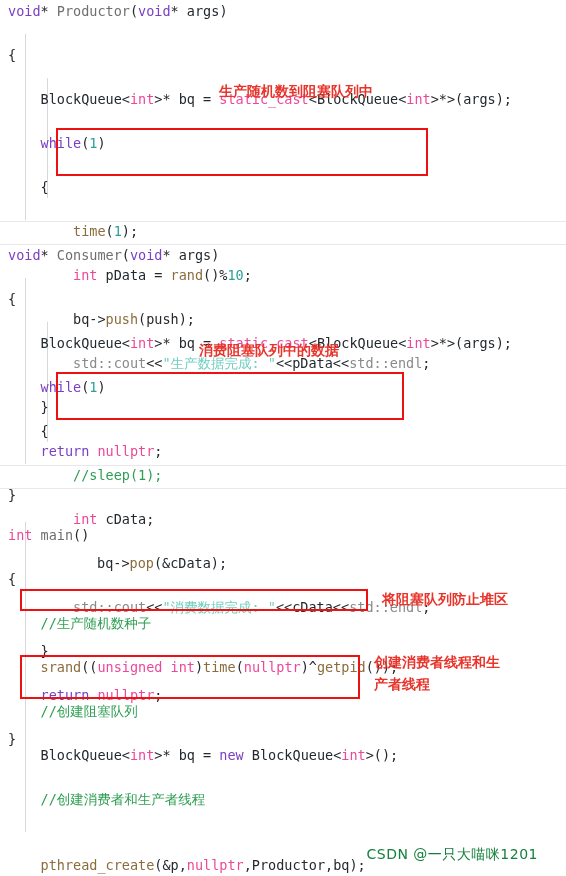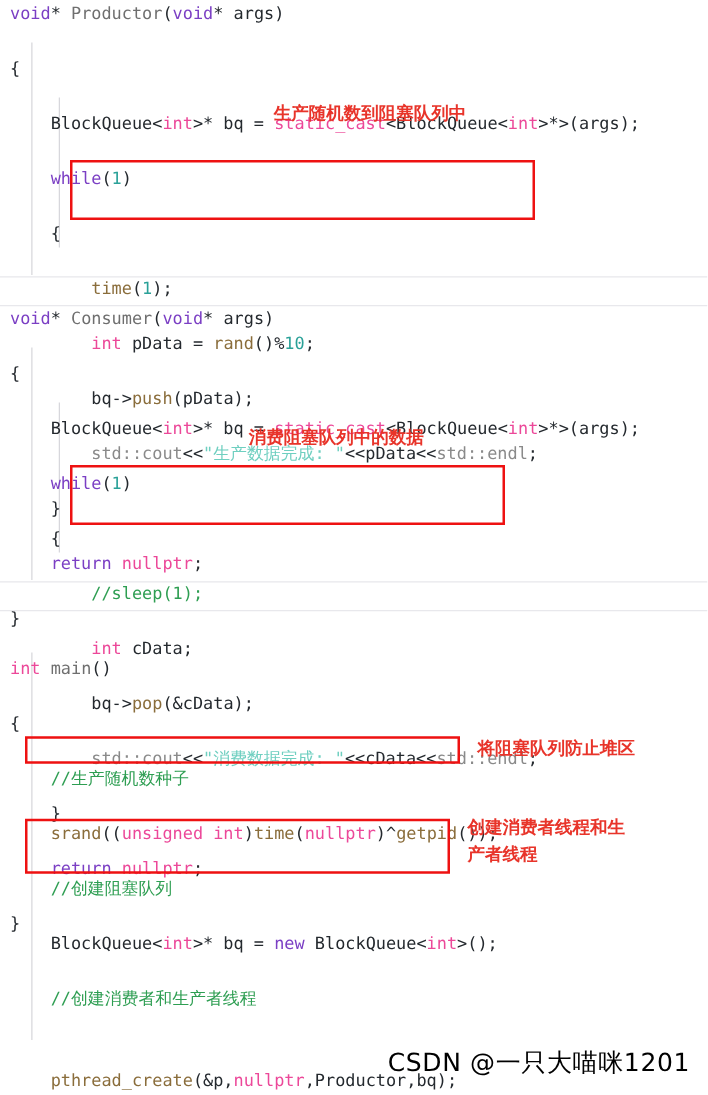--- a/index.html
+++ b/index.html
@@ -85,25 +85,25 @@
     font-family: "DejaVu Serif", "Liberation Serif", serif;
     font-weight: bold;
     font-size: 14px;
     line-height: 19px;
     white-space: pre;
   }
 
   
   #watermark {
     position: absolute;
-    right: 14px;
+    right: 28px;
     bottom: 12px;
-    color: #000000;
+    color: #15803d;
     font-family: "DejaVu Sans", "Liberation Sans", sans-serif;
-    font-size: 20px;
+    font-size: 14px;
     letter-spacing: 0.5px;
     white-space: pre;
   }
 </style>
 </head>
 <body>
 
 <div id="code-view">
 
   <div class="guide" style="left:25px; top:34px;  height:186px;"></div>
@@ -124,21 +124,21 @@
     <div class="code-line" style="top:44px;"><span class="ind">    </span><span class="t-plain">BlockQueue&lt;</span><span class="t-type">int</span><span class="t-plain">&gt;* bq = </span><span class="t-type">static_cast</span><span class="t-plain">&lt;BlockQueue&lt;</span><span class="t-type">int</span><span class="t-plain">&gt;*&gt;(</span><span class="t-var">args</span><span class="t-plain">);</span></div>
 
     <div class="code-line" style="top:66px;"><span class="ind">    </span><span class="t-kw">while</span><span class="t-punct">(</span><span class="t-num">1</span><span class="t-punct">)</span></div>
 
     <div class="code-line" style="top:88px;"><span class="ind">    </span><span class="t-punct">{</span></div>
 
     <div class="code-line" style="top:110px;"><span class="ind">        </span><span class="t-call">time</span><span class="t-punct">(</span><span class="t-num">1</span><span class="t-punct">);</span></div>
 
     <div class="code-line" style="top:132px;"><span class="ind">        </span><span class="t-type">int</span><span class="t-plain"> pData = </span><span class="t-call">rand</span><span class="t-plain">()%</span><span class="t-num">10</span><span class="t-plain">;</span></div>
 
-    <div class="code-line" style="top:154px;"><span class="ind">        </span><span class="t-plain">bq-&gt;</span><span class="t-call">push</span><span class="t-plain">(pData);</span></div>
+    <div class="code-line" style="top:154px;"><span class="ind">        </span><span class="t-plain">bq-&gt;</span><span class="t-call">push</span><span class="t-plain">(push);</span></div>
 
     <div class="code-line" style="top:176px;"><span class="ind">        </span><span class="t-ns">std::cout</span><span class="t-plain">&lt;&lt;</span><span class="t-str">"生产数据完成: "</span><span class="t-plain">&lt;&lt;pData&lt;&lt;</span><span class="t-ns">std::endl</span><span class="t-plain">;</span></div>
 
     <div class="code-line" style="top:198px;"><span class="ind">    </span><span class="t-punct">}</span></div>
 
     <div class="code-line" style="top:220px;"><span class="ind">    </span><span class="t-kw">return</span><span class="t-plain"> </span><span class="t-type">nullptr</span><span class="t-plain">;</span></div>
 
     <div class="code-line" style="top:242px;"><span class="t-punct">}</span></div>
   </div>
 
@@ -151,21 +151,21 @@
     <div class="code-line" style="top:44px;"><span class="ind">    </span><span class="t-plain">BlockQueue&lt;</span><span class="t-type">int</span><span class="t-plain">&gt;* bq = </span><span class="t-type">static_cast</span><span class="t-plain">&lt;BlockQueue&lt;</span><span class="t-type">int</span><span class="t-plain">&gt;*&gt;(</span><span class="t-var">args</span><span class="t-plain">);</span></div>
 
     <div class="code-line" style="top:66px;"><span class="ind">    </span><span class="t-kw">while</span><span class="t-punct">(</span><span class="t-num">1</span><span class="t-punct">)</span></div>
 
     <div class="code-line" style="top:88px;"><span class="ind">    </span><span class="t-punct">{</span></div>
 
     <div class="code-line" style="top:110px;"><span class="ind">        </span><span class="t-comment">//sleep(1);</span></div>
 
     <div class="code-line" style="top:132px;"><span class="ind">        </span><span class="t-type">int</span><span class="t-plain"> cData;</span></div>
 
-    <div class="code-line" style="top:154px;"><span class="ind">        </span><span class="t-plain">bq-&gt;</span><span class="t-call">pop</span><span class="t-plain">(&amp;cData);</span></div>
+    <div class="code-line" style="top:154px;margin-left:24px;"><span class="ind">        </span><span class="t-plain">bq-&gt;</span><span class="t-call">pop</span><span class="t-plain">(&amp;cData);</span></div>
 
     <div class="code-line" style="top:176px;"><span class="ind">        </span><span class="t-ns">std::cout</span><span class="t-plain">&lt;&lt;</span><span class="t-str">"消费数据完成: "</span><span class="t-plain">&lt;&lt;cData&lt;&lt;</span><span class="t-ns">std::endl</span><span class="t-plain">;</span></div>
 
     <div class="code-line" style="top:198px;"><span class="ind">    </span><span class="t-punct">}</span></div>
 
     <div class="code-line" style="top:220px;"><span class="ind">    </span><span class="t-kw">return</span><span class="t-plain"> </span><span class="t-type">nullptr</span><span class="t-plain">;</span></div>
 
     <div class="code-line" style="top:242px;"><span class="t-punct">}</span></div>
   </div>
 

